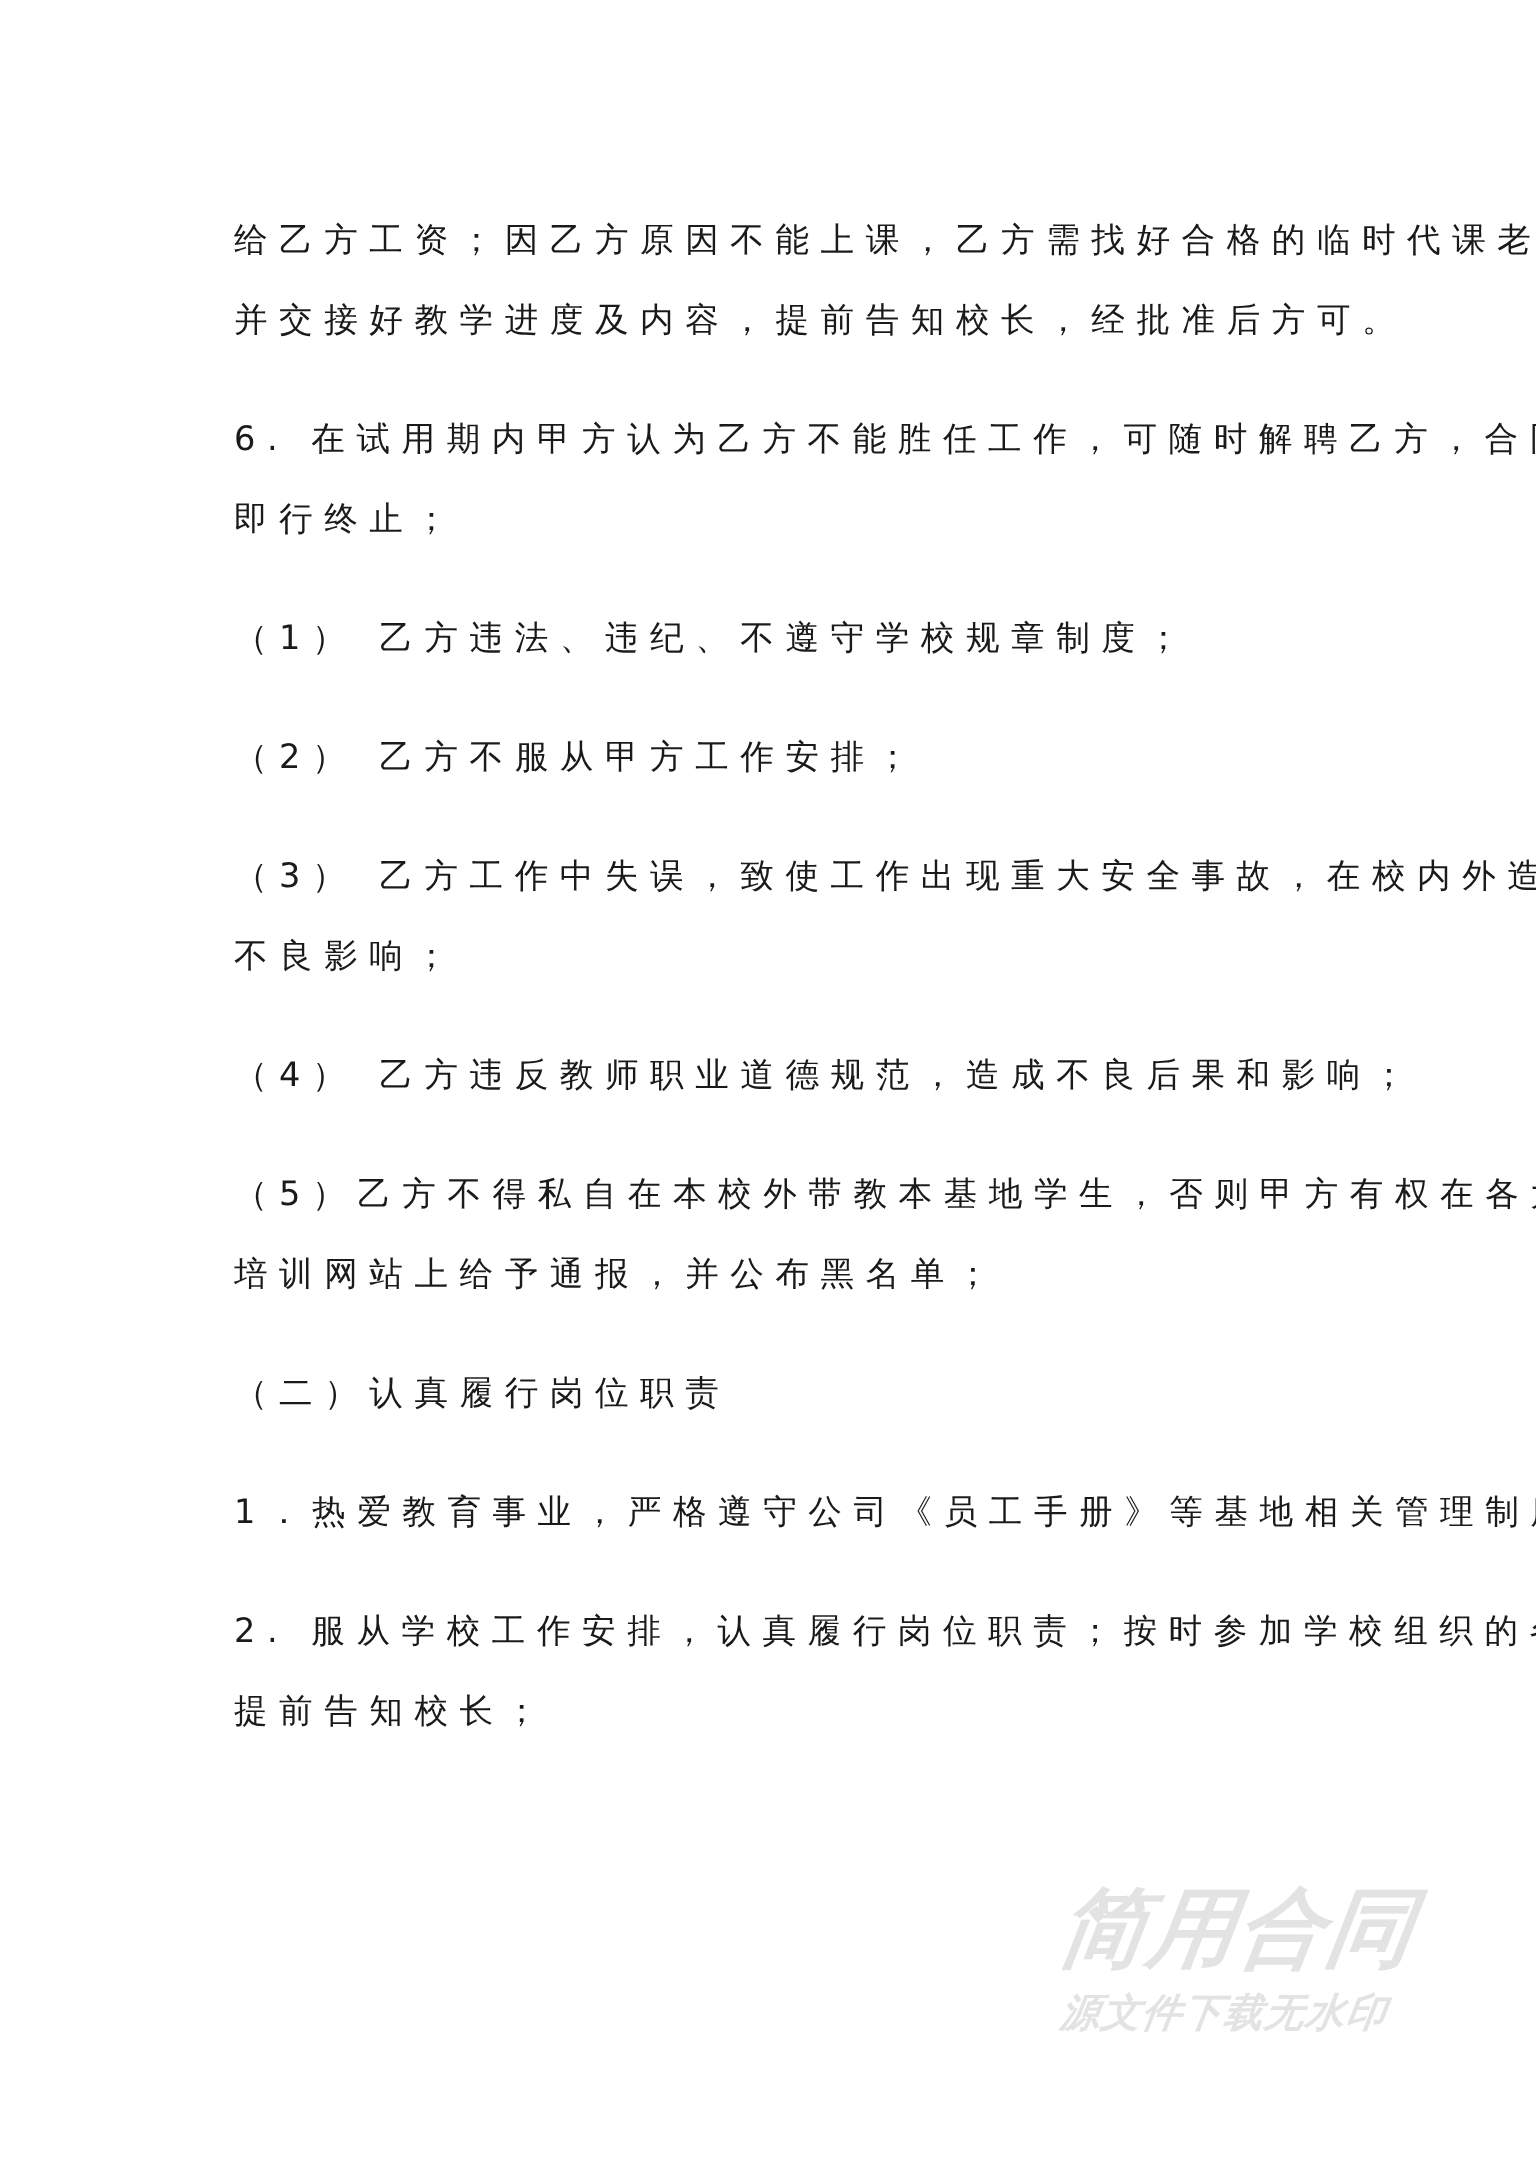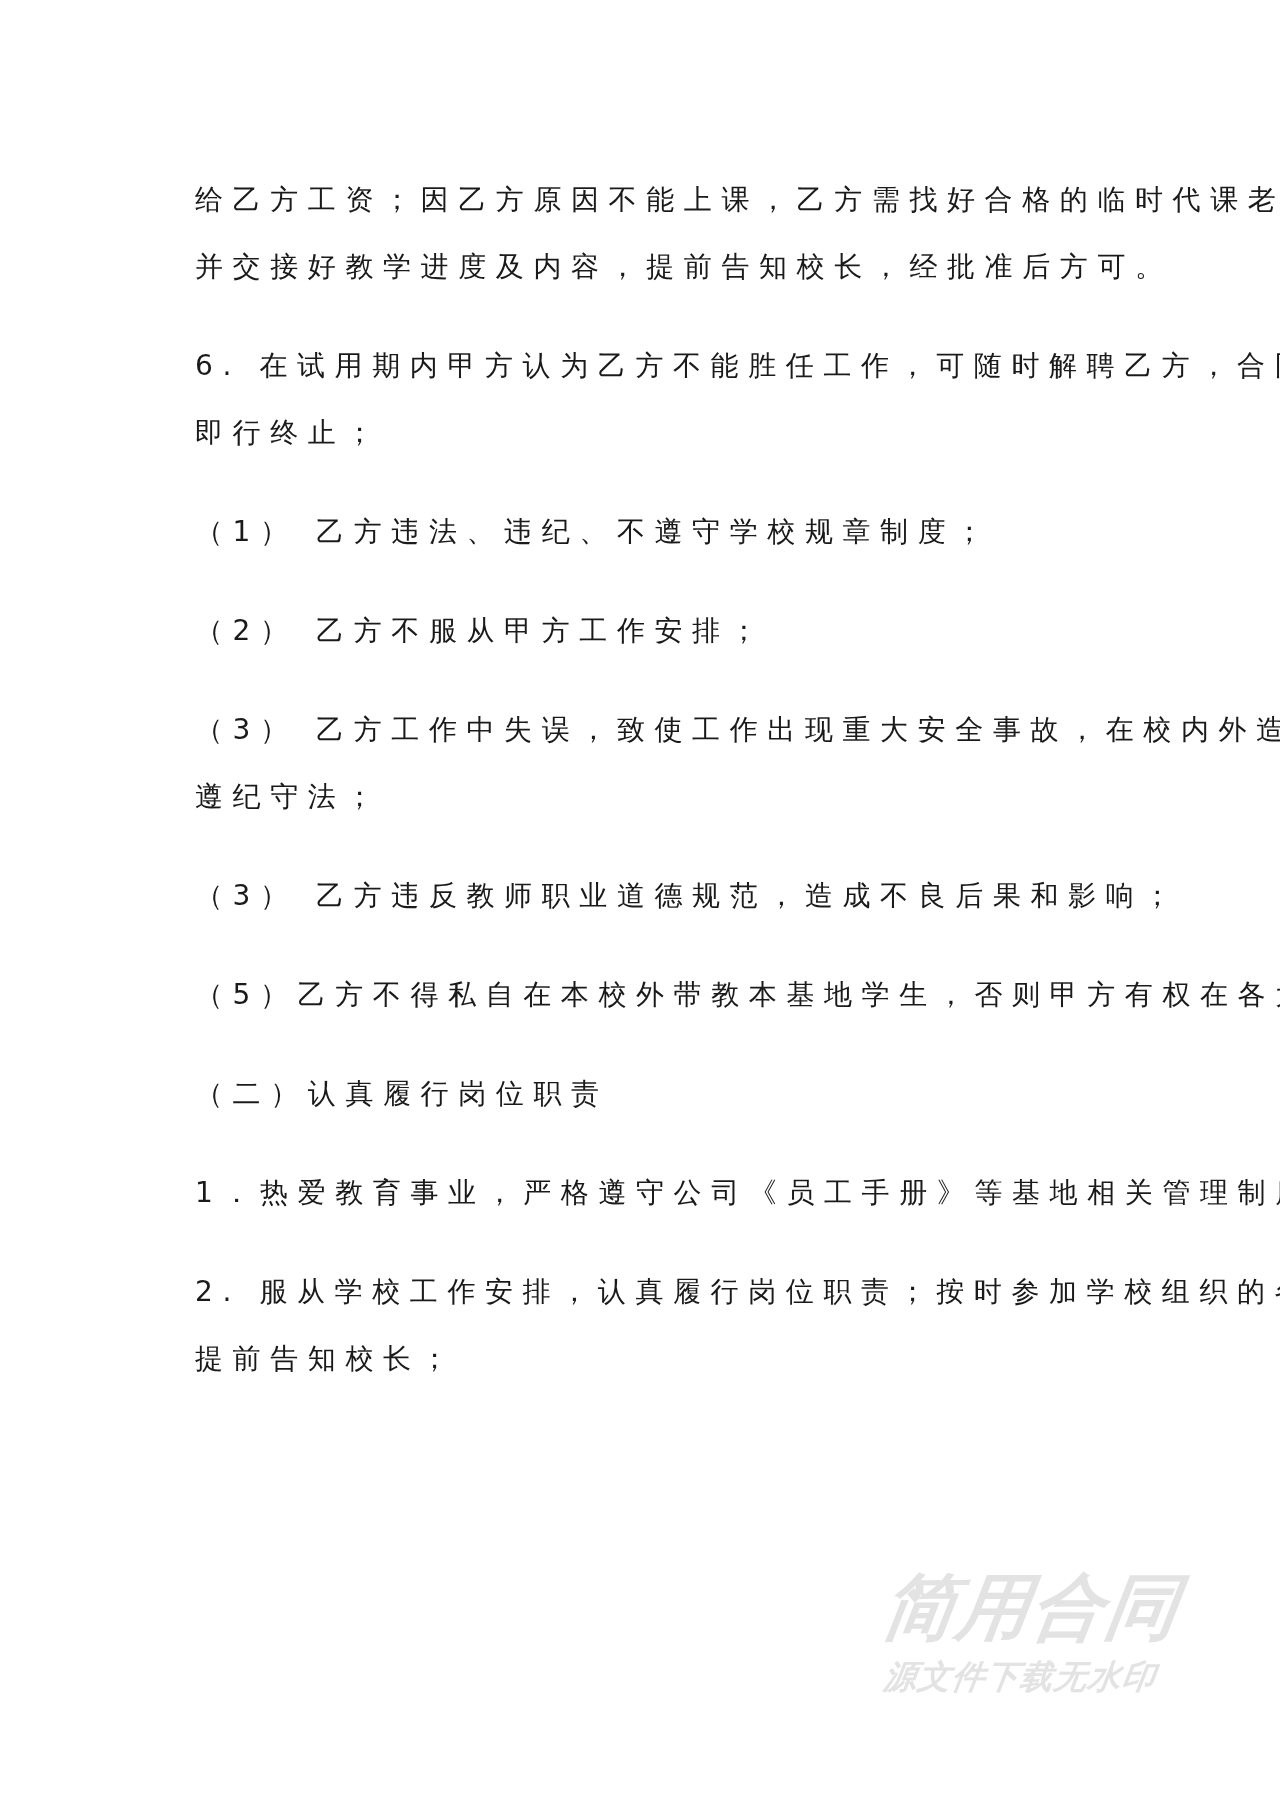--- a/index.html
+++ b/index.html
@@ -84,29 +84,30 @@
     <p class="para">
       <span class="line">（1） 乙方违法、违纪、不遵守学校规章制度；</span>
     </p>
 
     <p class="para">
       <span class="line">（2） 乙方不服从甲方工作安排；</span>
     </p>
 
     <p class="para">
       <span class="line">（3） 乙方工作中失误，致使工作出现重大安全事故，在校内外造成</span>
-      <span class="line">遵纪守法；</span>
+      <span class="line">不良影响；</span>
     </p>
 
     <p class="para">
-      <span class="line">（3） 乙方违反教师职业道德规范，造成不良后果和影响；</span>
+      <span class="line">（4） 乙方违反教师职业道德规范，造成不良后果和影响；</span>
     </p>
 
     <p class="para">
       <span class="line">（5）乙方不得私自在本校外带教本基地学生，否则甲方有权在各大</span>
+      <span class="line">培训网站上给予通报，并公布黑名单；</span>
     </p>
 
     <p class="para">
       <span class="line">（二）认真履行岗位职责</span>
     </p>
 
     <p class="para">
       <span class="line">1．热爱教育事业，严格遵守公司《员工手册》等基地相关管理制度，</span>
     </p>
 

